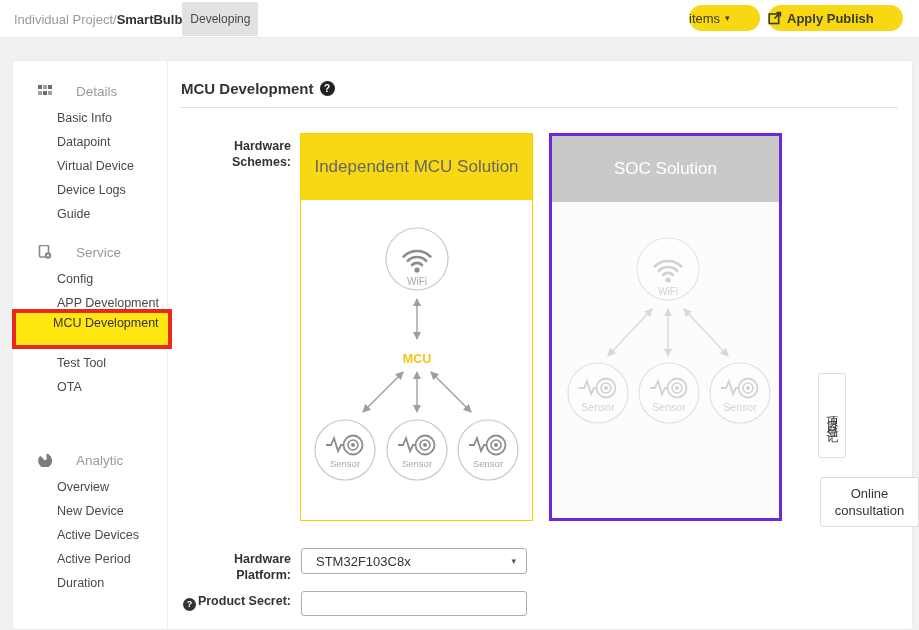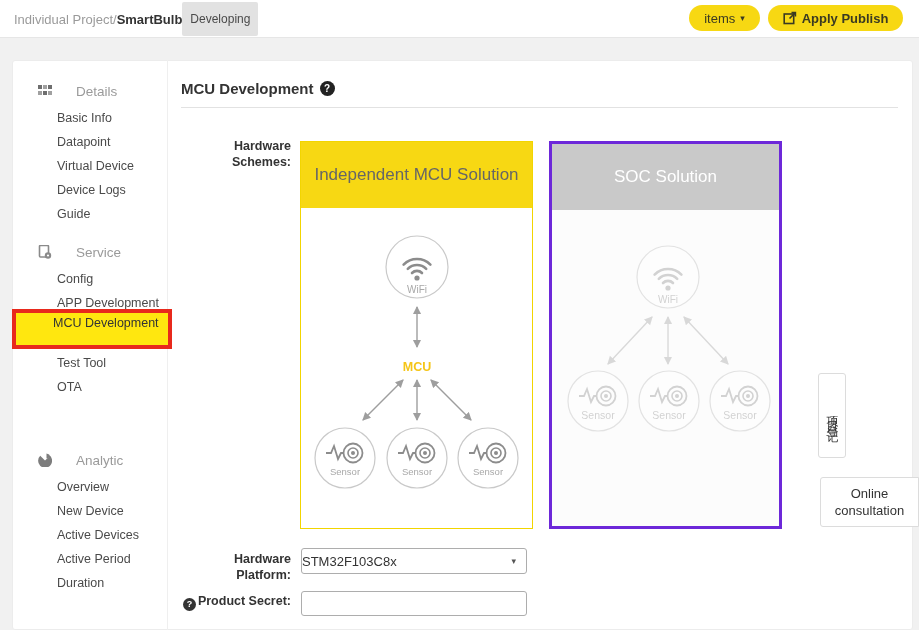--- a/index.html
+++ b/index.html
@@ -7,21 +7,21 @@
   body { font-family:"Liberation Sans","DejaVu Sans",sans-serif; }
   #app { position:relative; width:919px; height:630px; background:#f1f1f1; overflow:hidden; }
 
   
   .topbar { position:absolute; left:0; top:0; width:919px; height:38px; background:#fff; border-bottom:1px solid #e6e6e6; }
   .crumb { position:absolute; left:14px; top:0; height:38px; display:flex; align-items:center; font-size:13px; }
   .crumb-root { color:#9a9a9a; }
   .crumb-sep { color:#9a9a9a; }
   .crumb-proj { color:#333; font-weight:bold; }
   .crumb-badge { background:#e2e2e2; color:#4a4a4a; font-size:12px; padding:10px 8px; border-radius:2px; }
-  .pill { position:absolute; top:5px; height:26px; border-radius:13px; background:var(--yellow); color:#3a3a22; font-size:13px; display:flex; align-items:center; justify-content:center; gap:5px; cursor:pointer; border:none; }
+  .pill { position:absolute; top:5px; height:26px; border-radius:13px; background:var(--yellow); color:#3a3a22; font-size:13px; display:flex; align-items:center; gap:5px; cursor:pointer; border:none; }
   .pill-items { left:689px; width:71px; }
   .pill-publish { left:768px; width:135px; font-weight:bold; }
   .caret-sm { font-size:9px; color:#3a3a22; }
 
   
   .panel { position:absolute; left:12px; top:60px; width:901px; height:570px; background:#fff; border:1px solid #ececec; border-radius:3px; }
   .side-divider { position:absolute; left:167px; top:60px; width:1px; height:570px; background:#efefef; }
 
   
   .s-head { position:absolute; left:38px; height:18px; display:flex; align-items:center; gap:24px; font-size:13.5px; color:#9a9a9a; }
@@ -31,35 +31,35 @@
   .add-pill { position:absolute; left:44px; top:407px; width:118px; height:26px; border:1px dashed #c8c8c8; border-radius:13px; color:#9b9b9b; font-size:12px; display:flex; align-items:center; justify-content:center; cursor:pointer; background:#fff; }
 
   
   .page-title { position:absolute; left:181px; top:80px; font-size:15px; font-weight:bold; color:#333; display:flex; align-items:center; gap:6px; }
   .qmark { display:inline-flex; width:15px; height:15px; border-radius:50%; background:#222; color:#fff; font-size:10px; font-weight:bold; align-items:center; justify-content:center; cursor:pointer; }
   .qmark.sm { width:13px; height:13px; font-size:9px; background:#333; margin-right:2px; vertical-align:-2px; display:inline-flex; }
   .title-rule { position:absolute; left:181px; top:107px; width:717px; height:1px; background:#e2e2e2; }
   .form-label { position:absolute; left:181px; width:110px; text-align:right; font-size:12.5px; font-weight:bold; color:#333; line-height:15.5px; }
 
   
-  .card { position:absolute; top:133px; width:233px; height:388px; cursor:pointer;margin-top:8px; }
+  .card { position:absolute; top:133px; width:233px; height:388px; cursor:pointer; }
   .card-mcu { left:300px; border:1px solid #f2d500; background:#fff; }
   .card-soc { left:549px; border:3px solid #6d28d9; background:#fcfcfc; }
   .card-head { height:66px; display:flex; align-items:center; justify-content:center; font-size:17px; }
   .card-mcu .card-head { background:var(--yellow); color:#666; }
   .card-soc .card-head { background:#c9c9c9; color:#fff; }
   .card svg { display:block; }
 
   
   .vbtn { position:absolute; left:818px; top:373px; width:28px; height:85px; background:#fff; border:1px solid #dcdcdc; border-radius:3px; display:flex; align-items:center; justify-content:center; cursor:pointer; }
   .vbtn span { writing-mode:vertical-lr; text-orientation:upright; font-size:12px; letter-spacing:5px; color:#333; }
   .consult { position:absolute; left:820px; top:477px; width:99px; height:50px; background:#fff; border:1px solid #dcdcdc; border-radius:3px 0 0 3px; display:flex; align-items:center; justify-content:center; text-align:center; font-size:13px; color:#333; line-height:17px; cursor:pointer; padding:12px 4px; }
 
   
-  .select-box { position:absolute; left:301px; top:548px; width:226px; height:26px; border:1px solid #adadad; border-radius:3px; background:#fff; display:flex; align-items:center; font-size:13px; color:#333; padding-left:0; cursor:pointer; }
+  .select-box { position:absolute; left:301px; top:548px; width:226px; height:26px; border:1px solid #adadad; border-radius:3px; background:#fff; display:flex; align-items:center; font-size:13px; color:#333; padding-left:14px; cursor:pointer; }
   .select-box .sel-caret { position:absolute; right:10px; font-size:9px; color:#555; }
   .text-input { position:absolute; left:301px; top:591px; width:226px; height:25px; border:1px solid #adadad; border-radius:3px; background:#fff; font-size:13px; color:#333; padding:0 8px; outline:none; }
   :root { --yellow:#f7d813; }
 </style>
 </head>
 <body>
 
 <div id="app">
 
   <div class="topbar">

